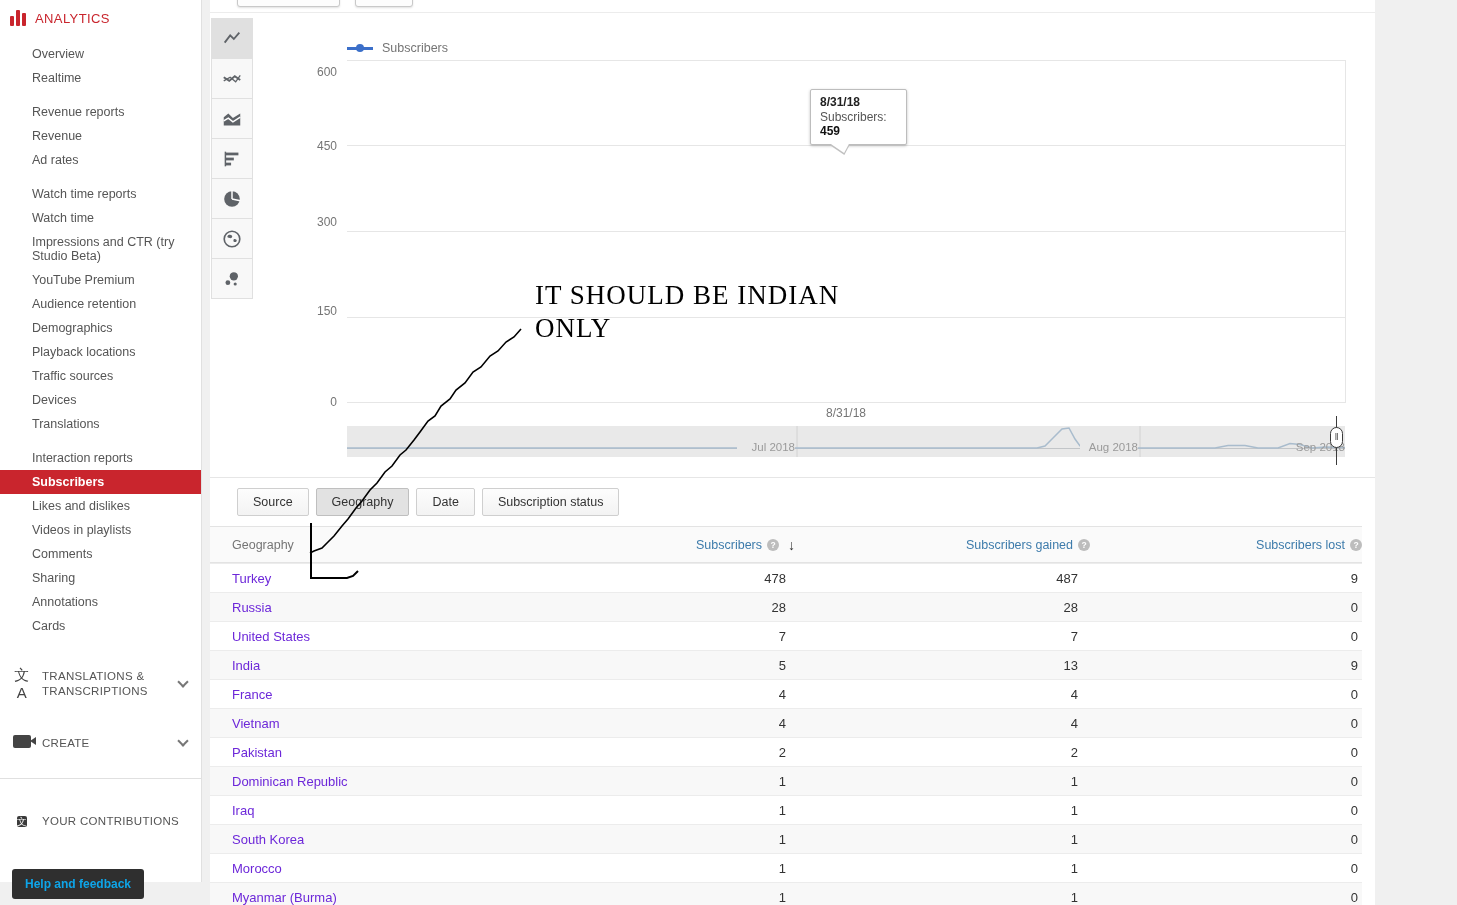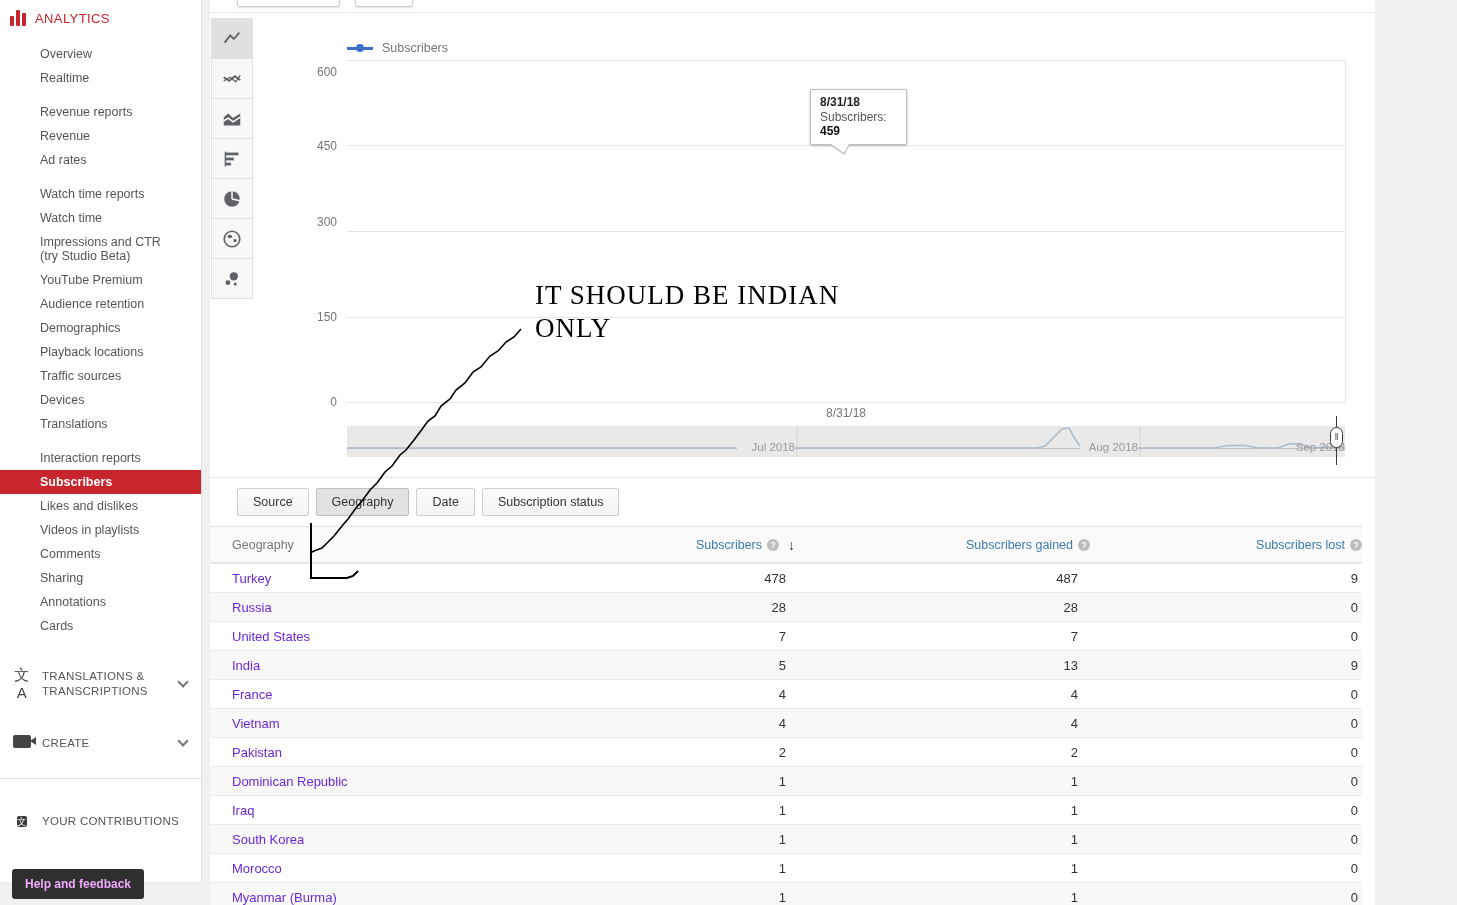--- a/index.html
+++ b/index.html
@@ -7,34 +7,34 @@
   body { background:#f0f0f0; font-family:"Liberation Sans","DejaVu Sans",sans-serif; color:#333; }
 
   
   .sidebar { position:absolute; left:0; top:0; width:202px; height:882px; background:#fff; border-right:1px solid #e0e0e0; }
   .side-header { display:flex; align-items:center; padding:10px 0 8px 10px; }
   .side-header .bars { display:inline-flex; align-items:flex-end; gap:2px; height:16px; margin-right:9px; }
   .side-header .bars i { display:block; width:4px; background:#c9252d; border-radius:1px; }
   .side-header .bars i:nth-child(1){height:10px} .side-header .bars i:nth-child(2){height:16px} .side-header .bars i:nth-child(3){height:13px}
   .side-header .hlabel { color:#c9252d; font-size:13px; letter-spacing:.4px; }
   .side-items { padding-top:8px; }
-  .side-item { padding:5px 24px 5px 40px; font-size:12.5px; color:#555; line-height:14px; cursor:pointer; }
+  .side-item { padding:5px 24px 5px 32px; font-size:12.5px; color:#555; line-height:14px; cursor:pointer; }
   .side-item.gap { margin-top:10px; }
   .side-item.selected { background:#c9252d; color:#fff; font-weight:bold; }
   .side-footer { margin-top:22px; }
   .sf-item { display:flex; align-items:center; padding:6px 14px 6px 10px; color:#555; font-size:11.5px; letter-spacing:.3px; cursor:pointer; }
   .sf-item .sf-icon { width:24px; min-width:24px; margin-right:8px; text-align:center; color:#444; font-size:15px; line-height:18px; }
   .sf-item .sf-label { flex:1; line-height:15px; }
   .chev { width:8px; height:8px; border-right:2px solid #777; border-bottom:2px solid #777; transform:rotate(45deg); margin-left:6px; margin-top:-4px; }
   .create-icon { width:18px; height:13px; background:#444; border-radius:2px; position:relative; display:inline-block; }
   .create-icon::after { content:""; position:absolute; right:-5px; top:2px; border-left:6px solid #444; border-top:4.5px solid transparent; border-bottom:4.5px solid transparent; transform:scaleX(-1); }
   .contrib-icon { width:20px; height:18px; background:#3a3a3a; border-radius:2px; color:#fff; font-size:10px; line-height:18px; text-align:center; }
   .mt1 { margin-top:20px; } .mt2 { margin-top:26px; }
   .side-divider { border-top:1px solid #e0e0e0; margin-top:20px; }
-  .help-btn { display:inline-block; margin:32px 0 0 12px; background:#2f2f2f; color:#f0abfc; font-size:12px; font-weight:bold; padding:8px 13px; border-radius:3px; border:none; cursor:pointer; }
+  .help-btn { display:inline-block; margin:32px 0 0 12px; background:#2f2f2f; color:#0ea5e9; font-size:12px; font-weight:bold; padding:8px 13px; border-radius:3px; border:none; cursor:pointer; }
 
   
   .main { position:absolute; left:210px; top:0; width:1165px; height:905px; background:#fff; }
   .topstrip { position:relative; height:12px; background:#fff; }
   .cutbox { position:absolute; top:-6px; height:13px; background:#fdfdfd; border:1px solid #c9c9c9; border-radius:3px; box-shadow:0 1px 2px rgba(0,0,0,.12); }
   .cutbox.b1 { left:27px; width:103px; } .cutbox.b2 { left:145px; width:58px; }
 
   .chart-card { position:relative; height:466px; background:#fff; border-top:1px solid #ececec; border-bottom:1px solid #e6e6e6; }
 
   .rail { position:absolute; left:1px; top:5px; width:43px; }
@@ -233,21 +233,21 @@
     </div>
 
     <div class="legend">
       <span class="legend-mark"></span>
       <span class="legend-label">Subscribers</span>
     </div>
 
     <div class="ytick" style="top:52px">600</div>
     <div class="ytick" style="top:126px">450</div>
     <div class="ytick" style="top:202px">300</div>
-    <div class="ytick" style="top:297px">150</div>
+    <div class="ytick" style="top:291px">150</div>
     <div class="ytick" style="top:382px">0</div>
     <div class="gridline" style="top:47px"></div>
     <div class="gridline" style="top:132px"></div>
     <div class="gridline" style="top:218px"></div>
     <div class="gridline" style="top:304px"></div>
     <div class="gridline" style="top:389px"></div>
     <div class="plot-rightedge"></div>
 
     <div class="chart-dot"></div>
     <div class="tooltip">

